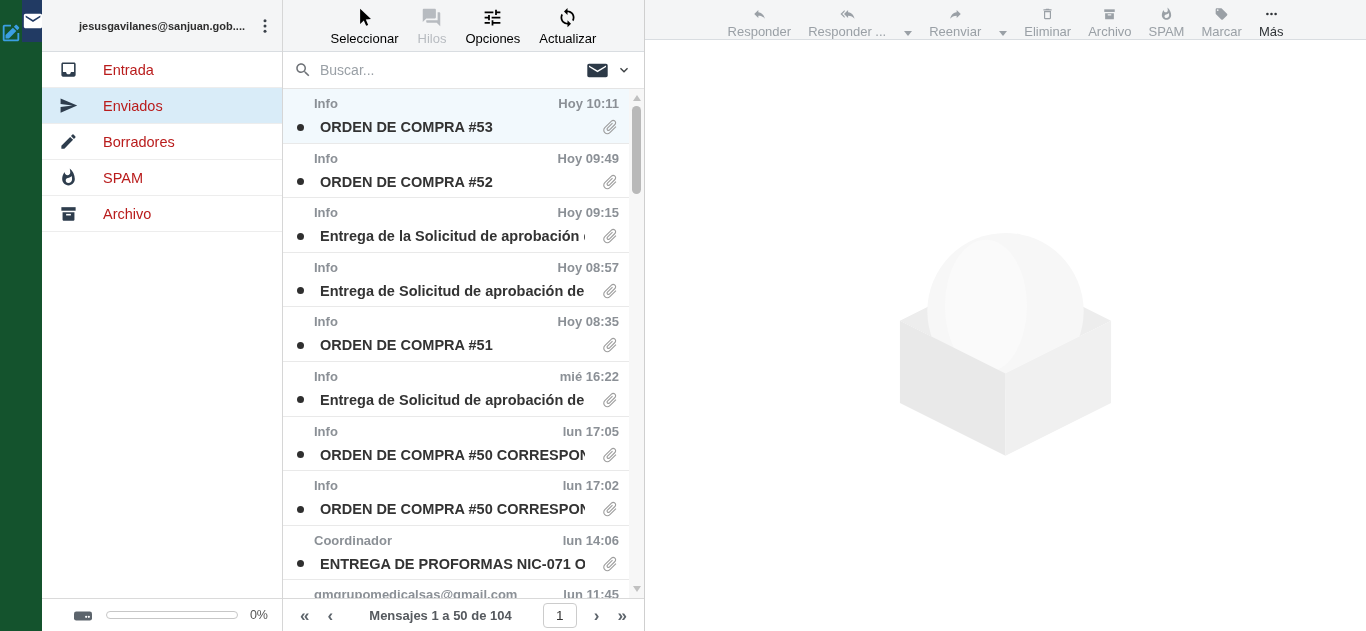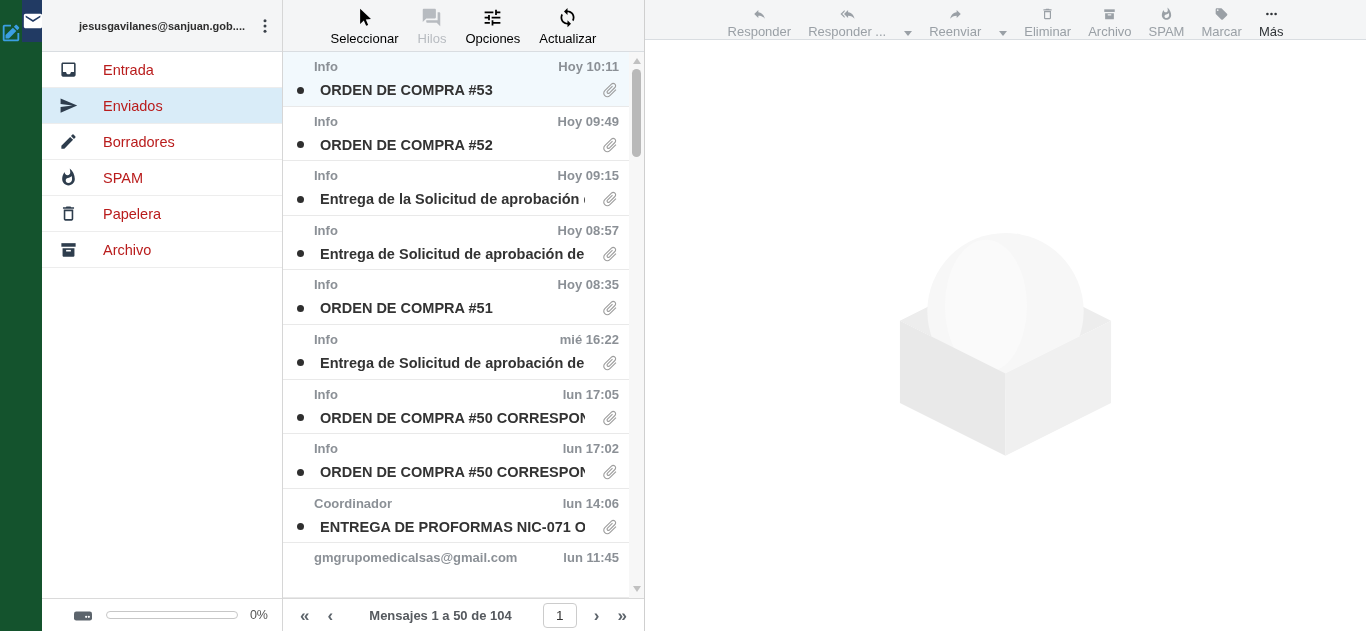--- a/index.html
+++ b/index.html
@@ -170,26 +170,20 @@
     <span>Borradores</span>
   </div>
   <div class="folder-item">
     <svg viewBox="0 0 24 24">
         <path d="M13.5.67s.74 2.65.74 4.8c0 2.06-1.35 3.73-3.41 3.73-2.07 0-3.63-1.67-3.63-3.73l.03-.36C5.21 7.51 4 10.62 4 14c0 4.42 3.58 8 8 8s8-3.58 8-8C20 8.61 17.41 3.8 13.5.67zM11.71 19c-1.78 0-3.22-1.4-3.22-3.14 0-1.62 1.05-2.76 2.81-3.12 1.77-.36 3.6-1.21 4.62-2.58.39 1.29.59 2.65.59 4.04 0 2.65-2.15 4.8-4.8 4.8z"></path>
       </svg>
     <span>SPAM</span>
   </div>
   <div class="folder-item">
     <svg viewBox="0 0 24 24">
-        <path d="M6 19c0 1.1.9 2 2 2h8c1.1 0 2-.9 2-2V7H6v12zM8 9h8v10H8V9zm7.5-5l-1-1h-5l-1 1H5v2h14V4h-3.5z"></path>
-      </svg>
-    <span>Papelera</span>
-  </div>
-  <div class="folder-item">
-    <svg viewBox="0 0 24 24">
         <rect x="3" y="4" width="18" height="4.5"></rect>
         <path d="M4.5 10.5h15V20a1 1 0 0 1-1 1h-13a1 1 0 0 1-1-1v-9.5z"></path>
         <rect x="9" y="12.5" width="6" height="2" fill="#fff"></rect>
       </svg>
     <span>Archivo</span>
   </div>
 
   <div class="folders-spacer"></div>
   <div class="quota-bar-row">
     <svg viewBox="0 0 24 20">
@@ -223,20 +217,36 @@
       <span>Opciones</span>
     </button>
     <button class="tool-btn">
       <svg viewBox="0 0 24 24">
           <path d="M12 4V1L8 5l4 4V6c3.31 0 6 2.69 6 6 0 1.01-.25 1.97-.7 2.8l1.46 1.46C19.54 15.03 20 13.57 20 12c0-4.42-3.58-8-8-8zm0 14c-3.31 0-6-2.69-6-6 0-1.01.25-1.97.7-2.8L5.24 7.74C4.46 8.97 4 10.43 4 12c0 4.42 3.58 8 8 8v3l4-4-4-4v3z"></path>
         </svg>
       <span>Actualizar</span>
     </button>
   </div>
 
+  <div class="search-row">
+    <svg class="search-ic" viewBox="0 0 24 24">
+        <path d="M15.5 14h-.79l-.28-.27C15.41 12.59 16 11.11 16 9.5 16 5.91 13.09 3 9.5 3S3 5.91 3 9.5 5.91 16 9.5 16c1.61 0 3.09-.59 4.23-1.57l.27.28v.79l5 4.99L20.49 19l-4.99-5zm-6 0C7.01 14 5 11.99 5 9.5S7.01 5 9.5 5 14 7.01 14 9.5 11.99 14 9.5 14z"></path>
+      </svg>
+    <input class="search-input" type="text" placeholder="Buscar..." style="">
+    <button class="envelope-btn">
+      <svg viewBox="0 0 24 20">
+          <path d="M22 2H2C.9 2 .01 2.9.01 4L0 16c0 1.1.9 2 2 2h20c1.1 0 2-.9 2-2V4c0-1.1-.9-2-2-2zm0 4l-10 6L2 6V4l10 6 10-6v2z"></path>
+        </svg>
+    </button>
+    <button class="chev-btn">
+      <svg viewBox="0 0 24 24">
+          <path d="M7.41 8.59L12 13.17l4.59-4.58L18 10l-6 6-6-6 1.41-1.41z"></path>
+        </svg>
+    </button>
+  </div>
 
   <div class="msg-list">
     <div class="msg-rows">
       <div class="msg-row focused">
         <div class="msg-top">
             <span class="msg-sender">Info</span>
             <span class="msg-time">Hoy 10:11</span>
           </div>
         <div class="msg-bottom">
             <span class="unread-dot"></span>

